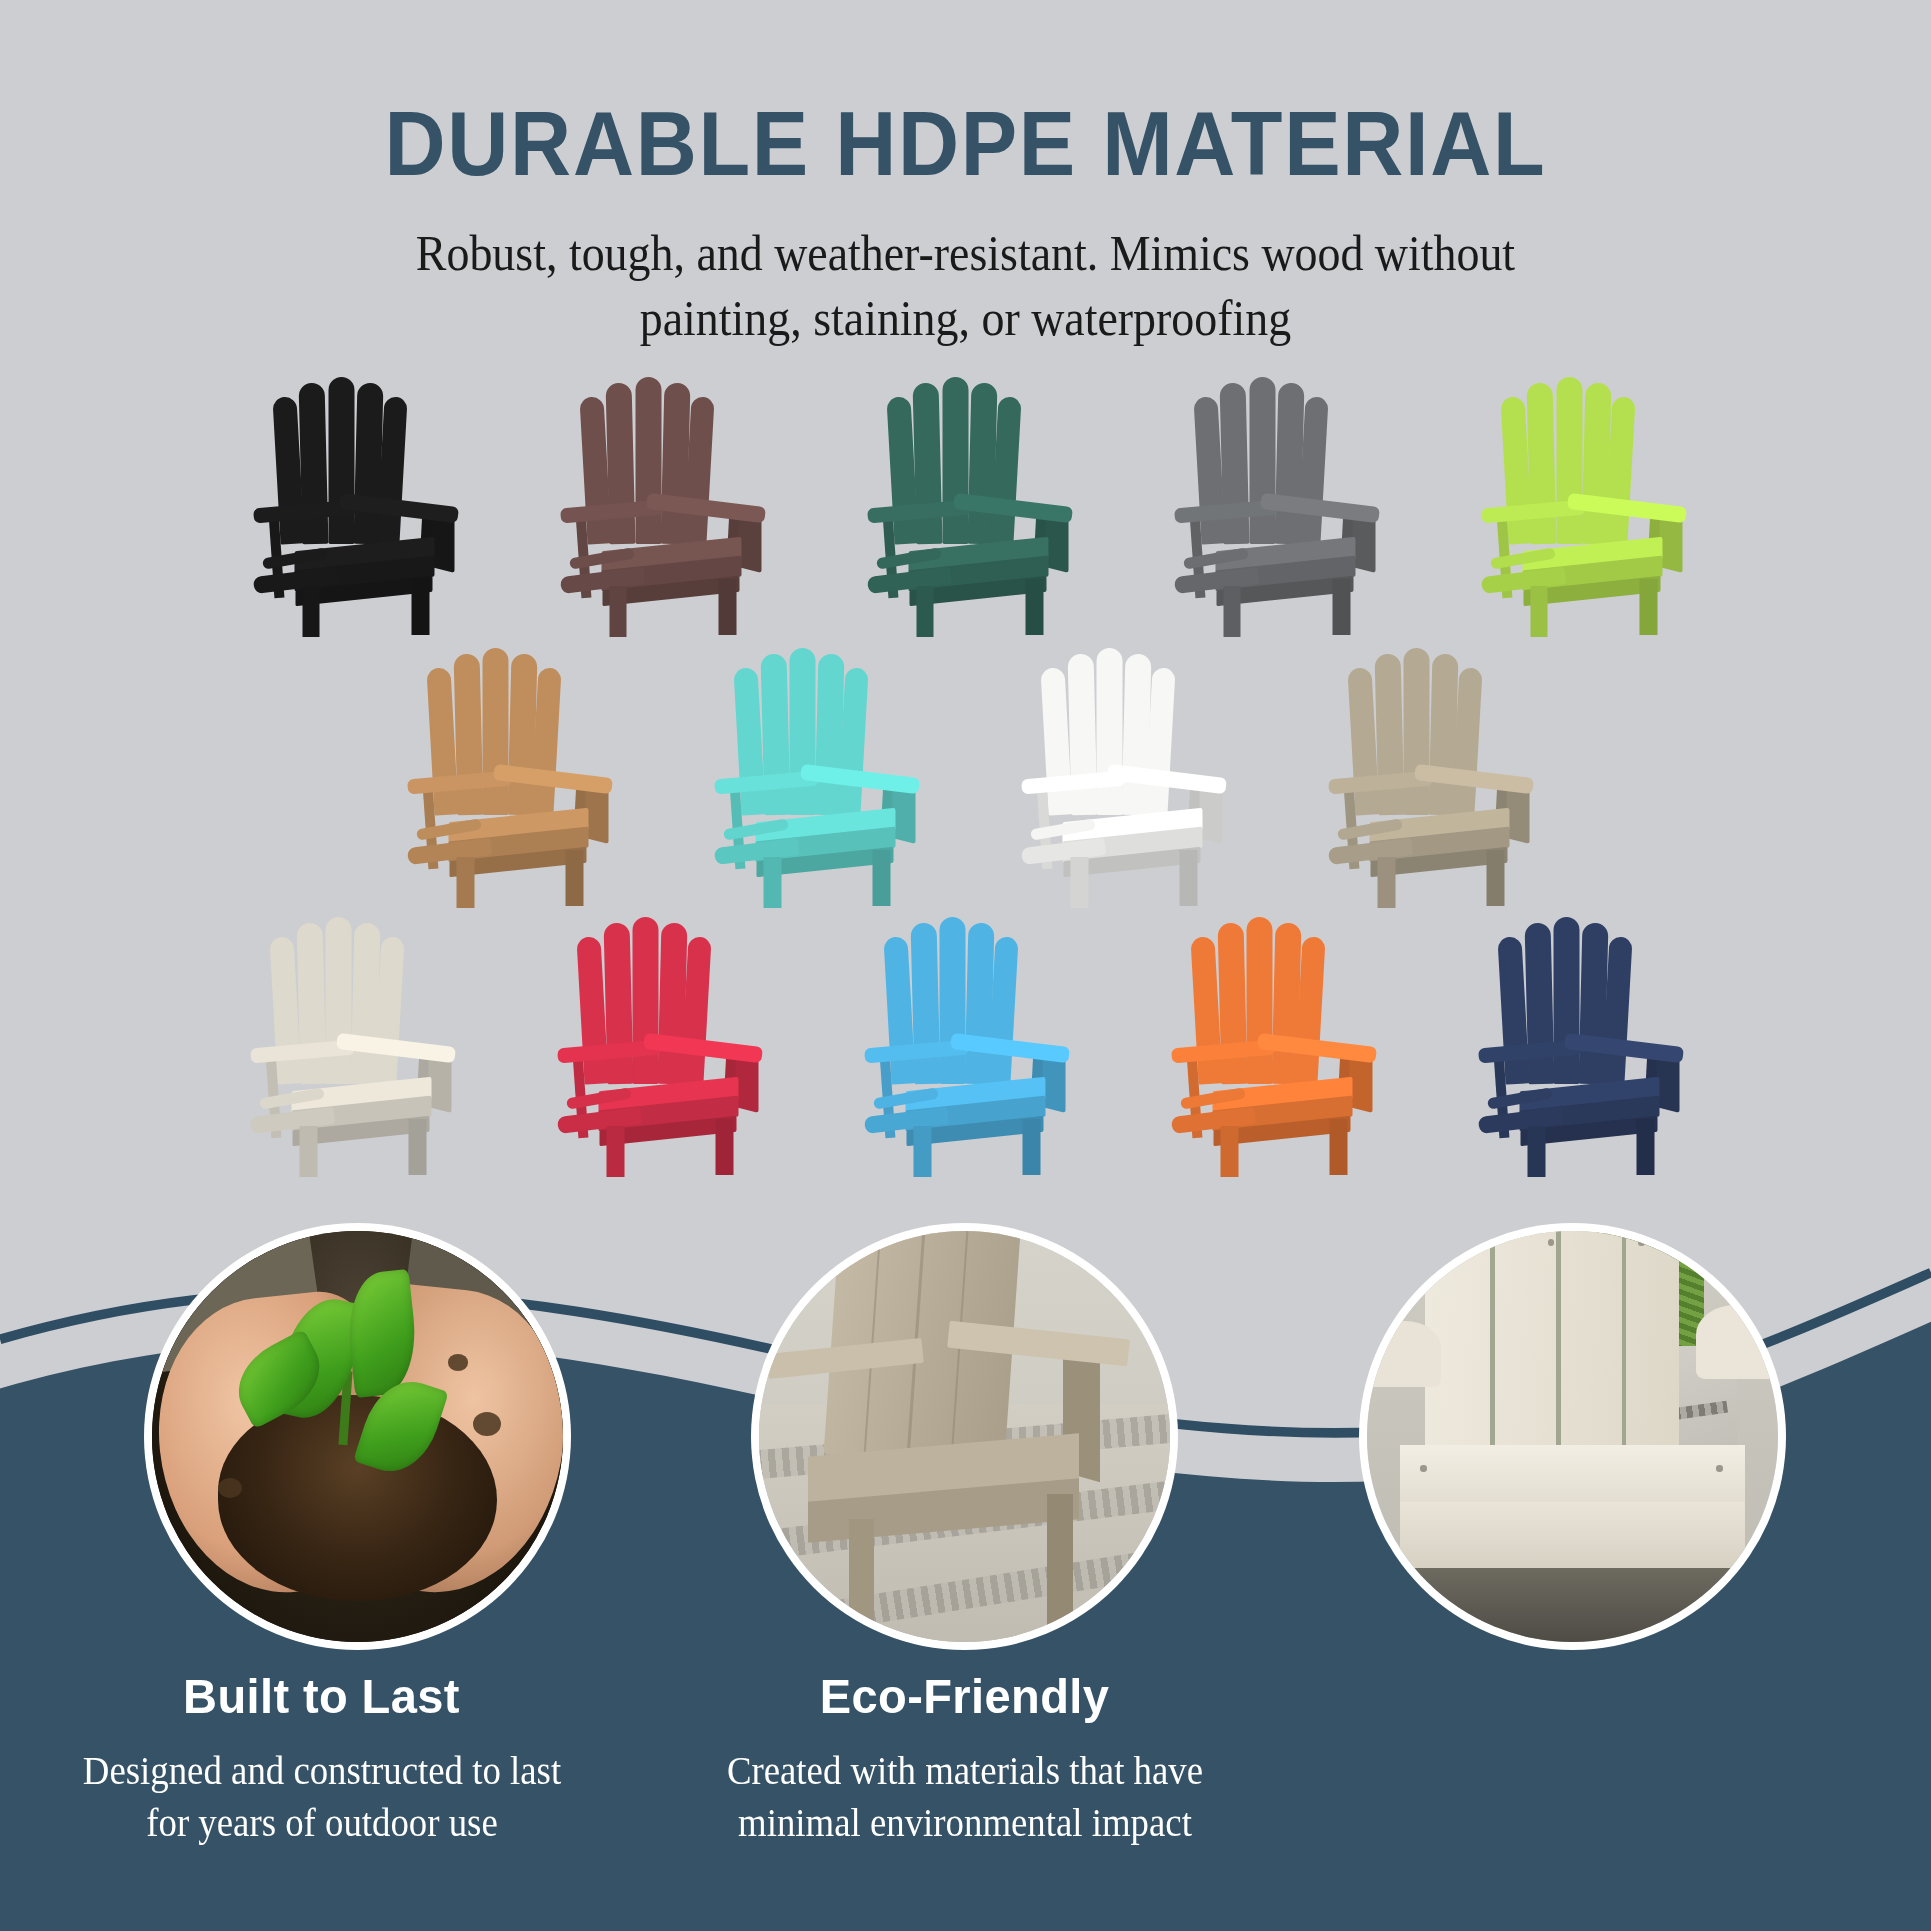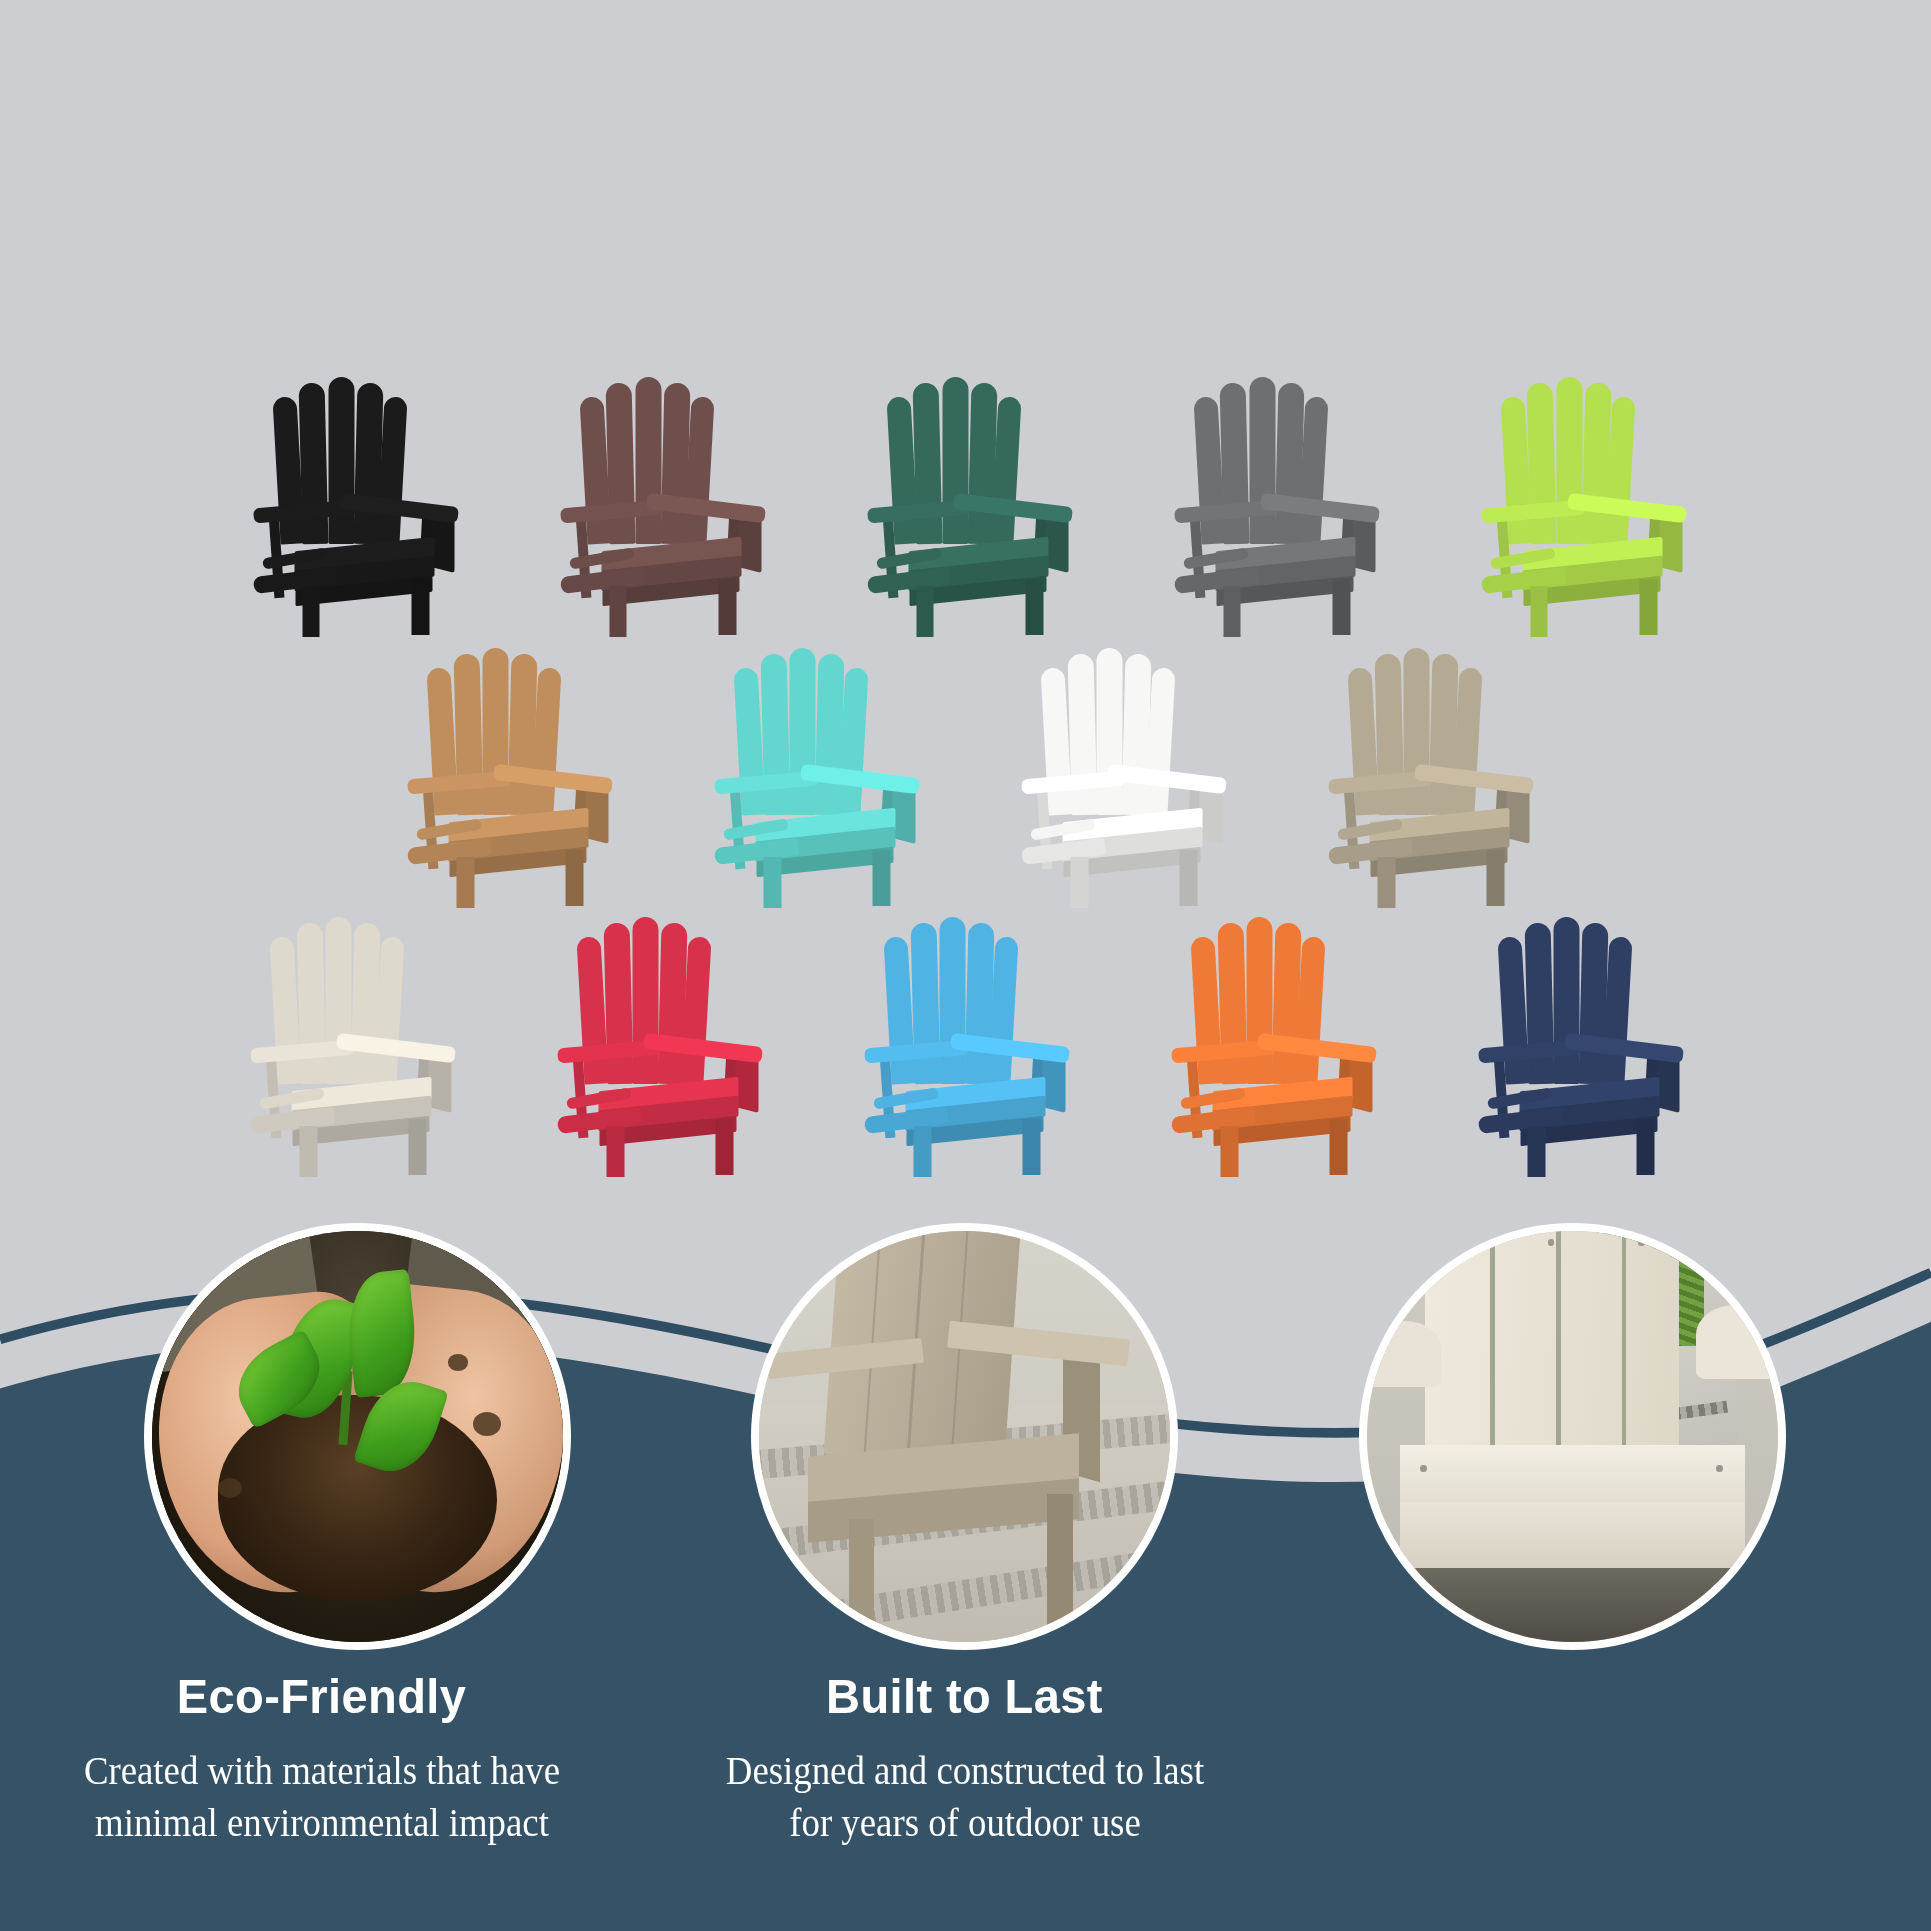--- a/index.html
+++ b/index.html
@@ -333,20 +333,24 @@
     font-size: 40px;
     line-height: 1.3;
     transform: scaleX(0.92);
   }
 </style>
 </head>
 <body>
 
 <div id="infographic">
 
+  <div class="header">
+    <h1 class="title">DURABLE HDPE MATERIAL</h1>
+    <p class="subtitle">Robust, tough, and weather-resistant. Mimics wood without painting, staining, or waterproofing</p>
+  </div>
 
   <div class="chair-grid">
     <div class="chair-row row-1">
         <div class="chair-cell">
           <div class="chair" style="color: rgb(27, 27, 27);">
             <div class="back">
               <div class="slat s1" style="background: rgb(27, 27, 27);"></div>
               <div class="slat s2" style="background: rgb(27, 27, 27);"></div>
               <div class="slat s3" style="background: rgb(27, 27, 27);"></div>
               <div class="slat s4" style="background: rgb(27, 27, 27);"></div>
@@ -742,23 +746,23 @@
         <div class="screw" style="left:66%;top:2%"></div>
         <div class="screw" style="left:13%;top:57%"></div>
         <div class="screw" style="left:85%;top:57%"></div>
       </div>
     </div>
 
   </div>
 
   <div class="features">
     <div class="feature">
+      <h3>Built to Last</h3>
+      <p>Designed and constructed to last for years of outdoor use</p>
+    </div>
+    <div class="feature">
       <h3>Eco-Friendly</h3>
       <p>Created with materials that have minimal environmental impact</p>
     </div>
-    <div class="feature">
-      <h3>Built to Last</h3>
-      <p>Designed and constructed to last for years of outdoor use</p>
-    </div>
   </div>
 
 </div>
 
 
 </body></html>

